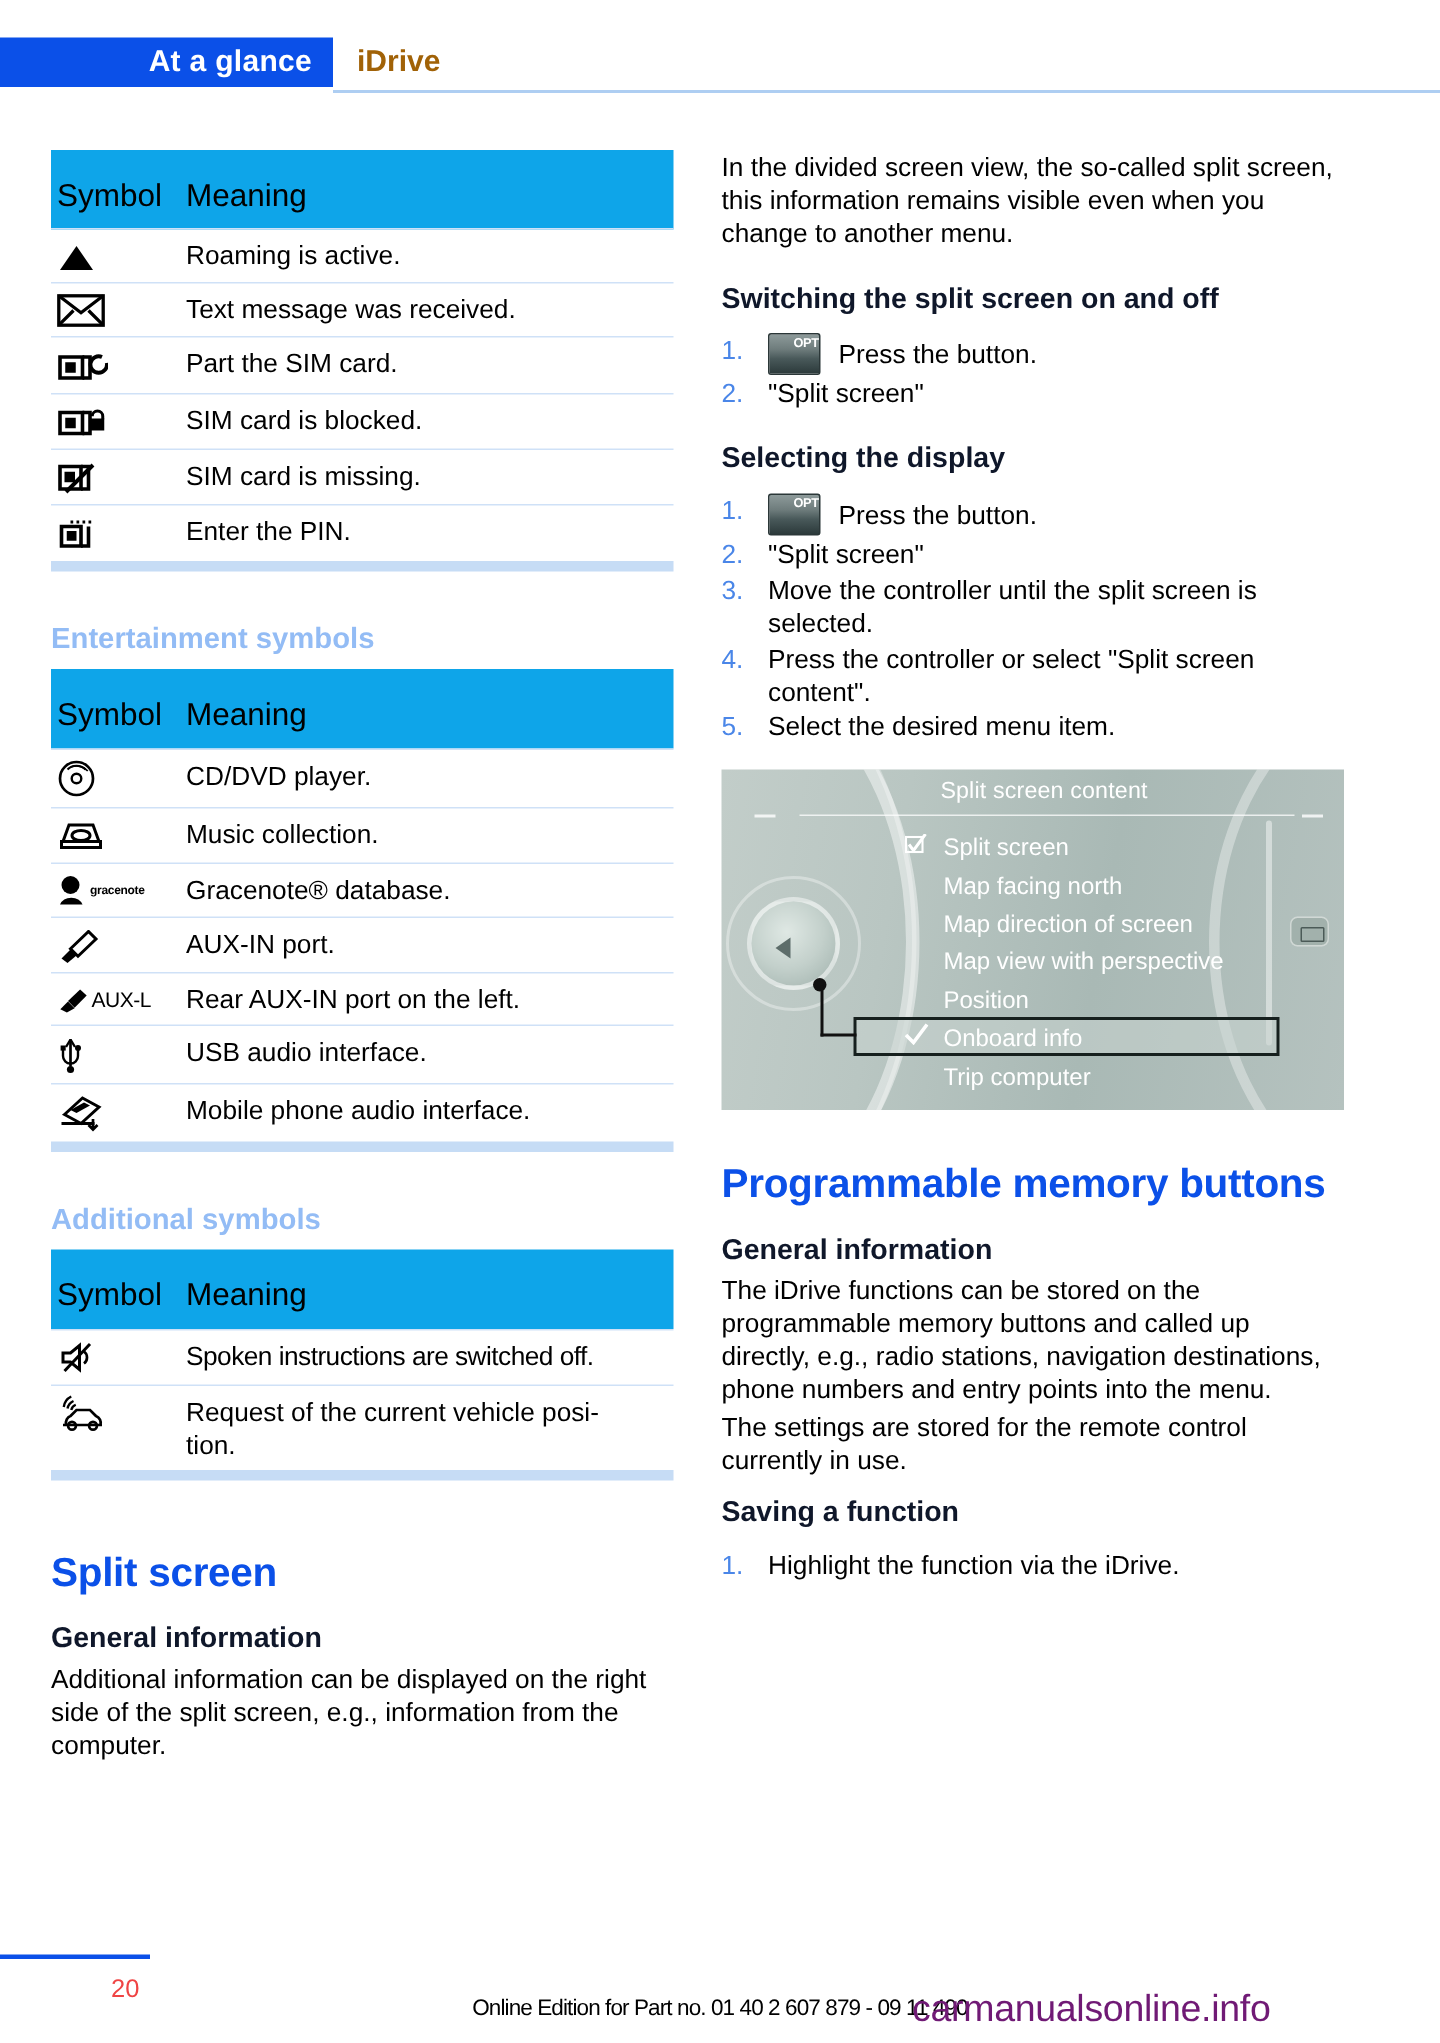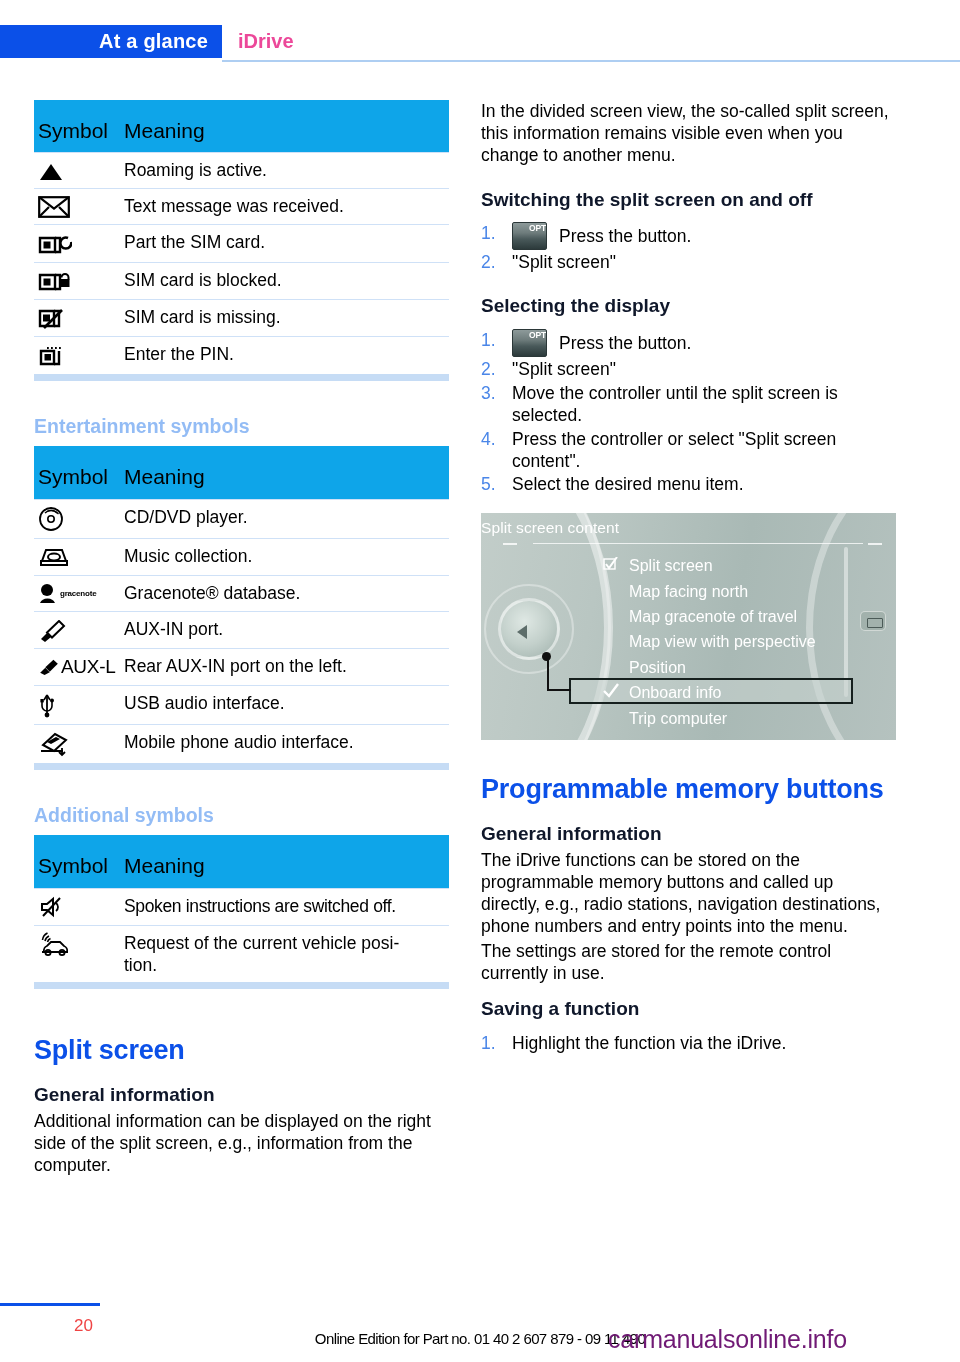--- a/index.html
+++ b/index.html
@@ -21,21 +21,21 @@
     position: absolute; left: 0; top: 0; width: 222px; height: 33px;
     background: #0b50e8;
     color: #ffffff;
     font-weight: bold; font-size: 20px;
     display: flex; align-items: center; justify-content: flex-end;
     padding-right: 14px;
     letter-spacing: .2px;
   }
   .tab-inactive {
     position: absolute; left: 238px; top: 0; height: 33px;
-    color: #ec4899;
+    color: #a16207;
     font-weight: bold; font-size: 20px;
     display: flex; align-items: center;
   }
   .header-rule {
     position: absolute; left: 222px; top: 35px; width: 738px; height: 2px;
     background: #aecef2;
   }
 
   
   .col {
@@ -109,21 +109,21 @@
     border: 1px solid #2b3738;
     border-radius: 2px;
     color: #ffffff; font-size: 8.5px; font-weight: bold;
     text-align: left; padding-left: 16px; line-height: 11px;
     letter-spacing: -0.2px;
     overflow: hidden;
   }
 
   
   .icn { display: inline-block; vertical-align: middle; }
-  .auxlabel { font-size: 19px; vertical-align: middle; letter-spacing: -0.3px; }
+  .auxlabel { font-size: 14px; vertical-align: middle; letter-spacing: -0.3px; }
 
   
   .idrive {
     position: relative; width: 415px; height: 227px;
     background: linear-gradient(100deg,#c2cdc9 0%,#b9c6c2 28%,#a9b9b5 60%,#b5c2bf 100%);
     overflow: hidden;
     margin-top: 0;
   }
   .idrive .arc-left {
     position: absolute; left: -118px; top: -70px; width: 250px; height: 370px;
@@ -134,21 +134,21 @@
     position: absolute; left: -140px; top: -86px; width: 270px; height: 400px;
     border: 3px solid rgba(255,255,255,.3);
     border-radius: 50%;
   }
   .idrive .arc-right {
     position: absolute; right: -170px; top: -60px; width: 260px; height: 350px;
     border: 7px solid rgba(255,255,255,.35);
     border-radius: 50%;
   }
   .idrive .title {
-    position: absolute; left: 0; top: 6px; width: 430px; 
+    position: absolute; left: 0; top: 6px; width: 430px; text-align: center;
     color: #ffffff; font-size: 15.5px; letter-spacing: .1px;
   }
   .idrive .titlerule {
     position: absolute; left: 52px; top: 30px; width: 330px; height: 1px;
     background: rgba(255,255,255,.75);
   }
   .idrive .tick-l { position:absolute; left:22px; top:30px; width:14px; height:2px; background:rgba(255,255,255,.8); }
   .idrive .tick-r { position:absolute; right:14px; top:30px; width:14px; height:2px; background:rgba(255,255,255,.8); }
   .idrive .menu {
     position: absolute; left: 122px; top: 40px; width: 270px;
@@ -499,21 +499,21 @@
               <rect x="1" y="2" width="11" height="10" fill="none" stroke="#fff" stroke-width="1.4"></rect>
               <path d="M3 7 L6 11 L14 0" fill="none" stroke="#fff" stroke-width="2"></path>
             </svg>
         </span>
         <span>Split screen</span>
       </div>
       <div class="row">
         <span>Map facing north</span>
       </div>
       <div class="row">
-        <span>Map gracenote of travel</span>
+        <span>Map direction of screen</span>
       </div>
       <div class="row">
         <span>Map view with perspective</span>
       </div>
       <div class="row">
         <span>Position</span>
       </div>
       <div class="row">
         <span class="mark">
           <svg width="16" height="15" viewBox="0 0 16 15">

